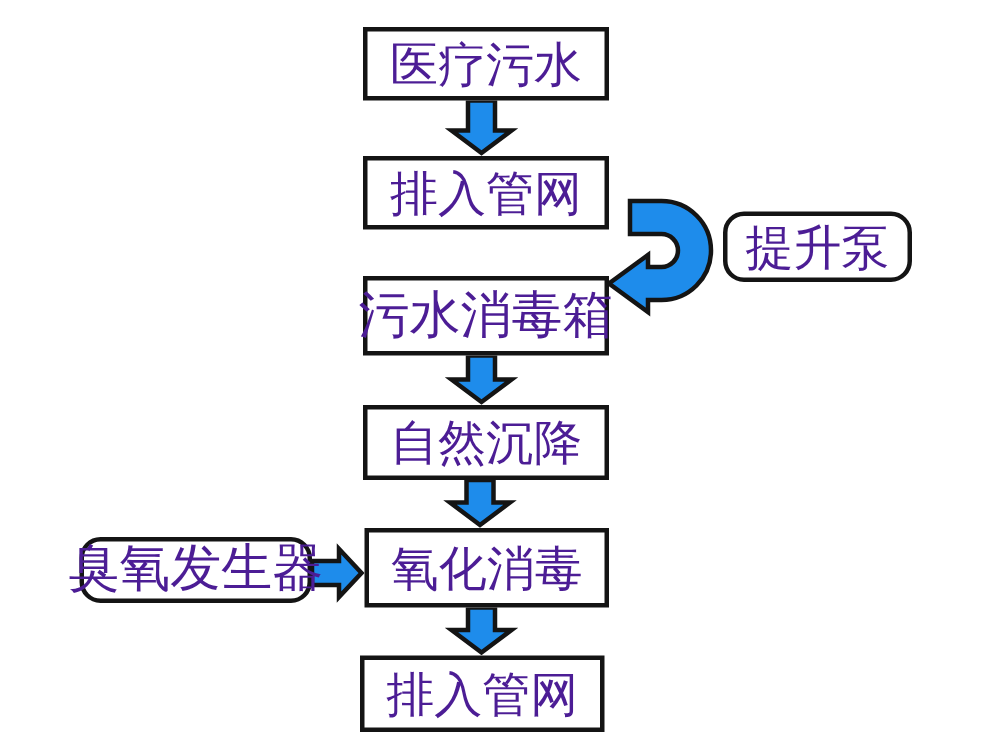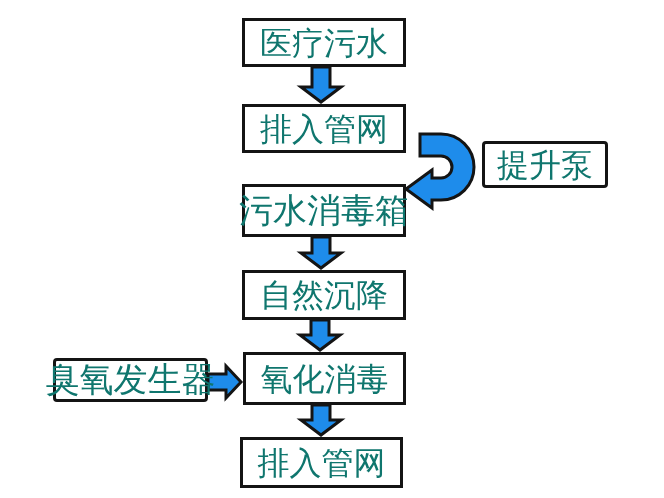--- a/index.html
+++ b/index.html
@@ -11,27 +11,27 @@
     overflow:hidden;
   }
   .node{
     position:absolute;
     box-sizing:border-box;
     border:3px solid #141414;
     background:#ffffff;
     display:flex;
     align-items:center;
     justify-content:center;
-    color:#0f766e;
+    color:#4c1d95;
     font-size:32px;
     line-height:1;
     white-space:nowrap;
     z-index:2;
   }
-  .node.rounded{border-radius:4px;}
+  .node.rounded{border-radius:14px;}
   .node.chars5{font-size:34px;}
   .node span{display:block;}
   #arrow-layer{
     position:absolute;left:0;top:0;width:664px;height:498px;
     z-index:1;
   }
   #arrow-layer path{
     stroke:#141414;
     stroke-width:3;
     stroke-linejoin:miter;

